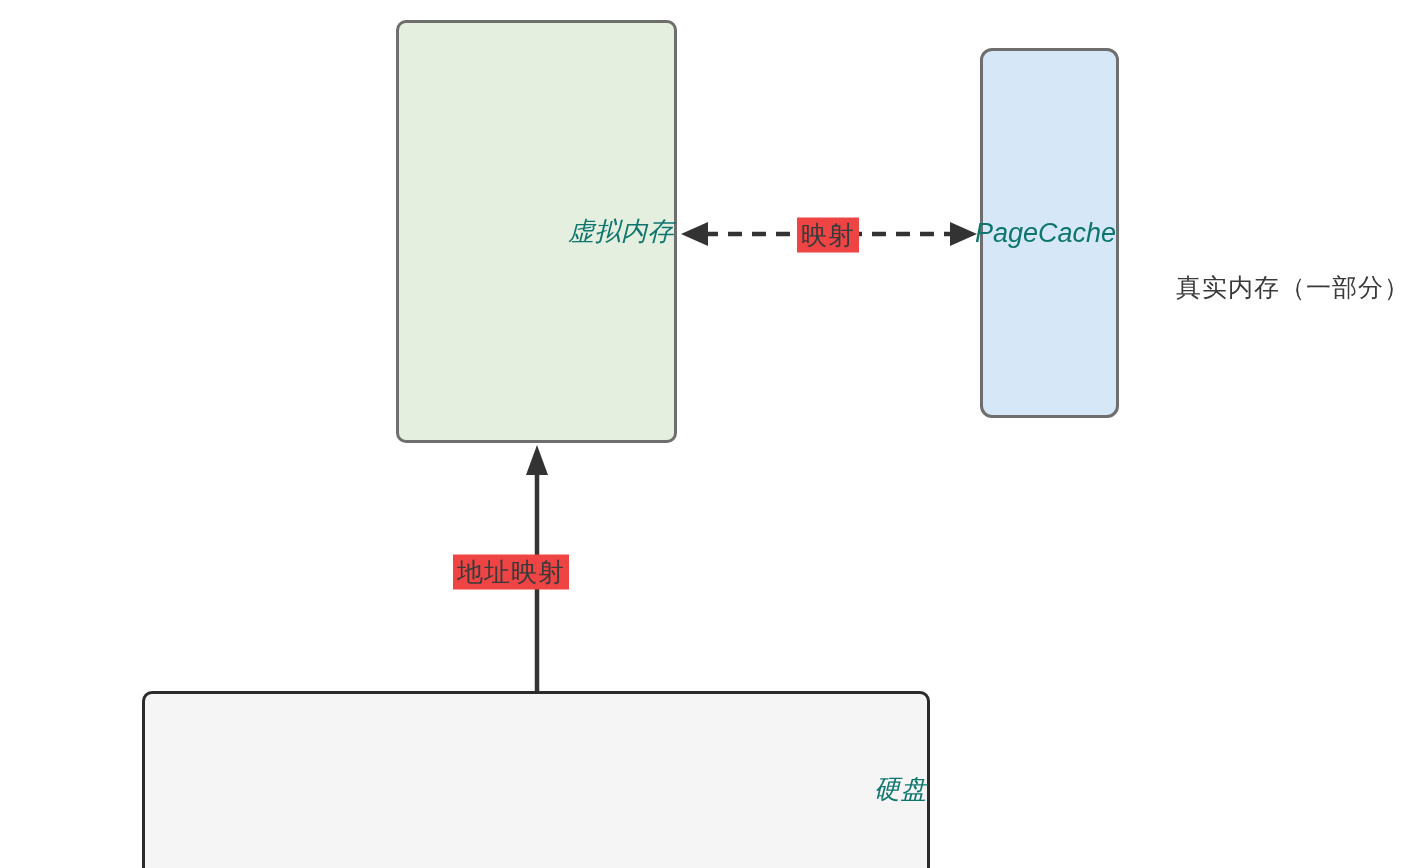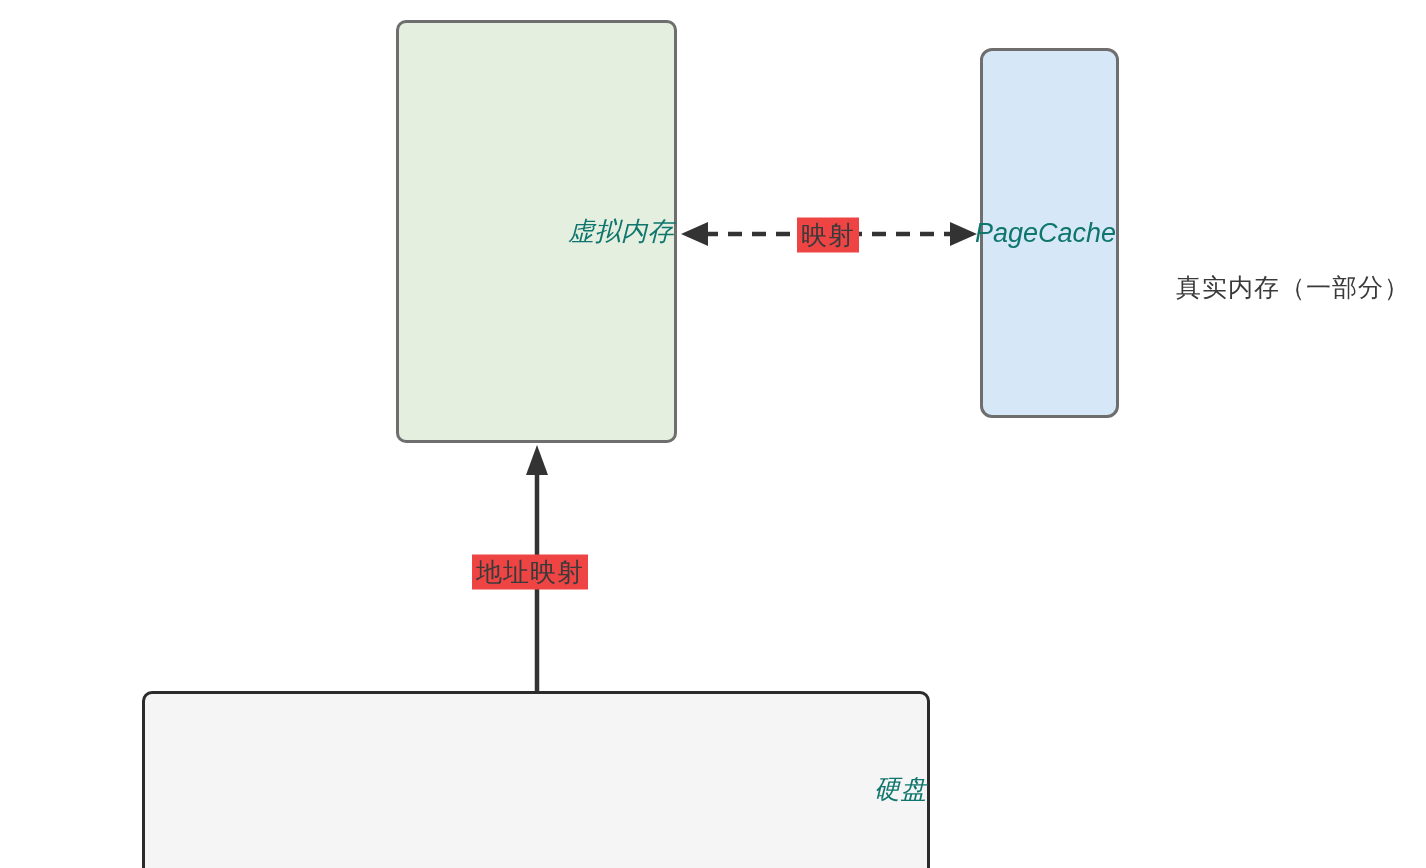--- a/index.html
+++ b/index.html
@@ -68,21 +68,21 @@
     position: absolute;
     transform: translate(-50%, -50%);
     background: #ef4444;
     padding: 0 4px;
     font-size: 26px;
     color: #3a3a3a;
     white-space: nowrap;
     letter-spacing: 1px;
   }
   .edge-label-mapping { left: 828px; top: 235px; }
-  .edge-label-address-mapping { left: 530px; top: 572px; }
+  .edge-label-address-mapping { left: 511px; top: 572px; }
 </style>
 </head>
 <body>
 
 <div class="canvas">
 
   <svg class="edges-svg" viewBox="0 0 1426 868" aria-hidden="true">
 
     <g>
       <line x1="704" y1="234" x2="954" y2="234" stroke="#333333" stroke-width="4.5" stroke-dasharray="14 10"></line>

